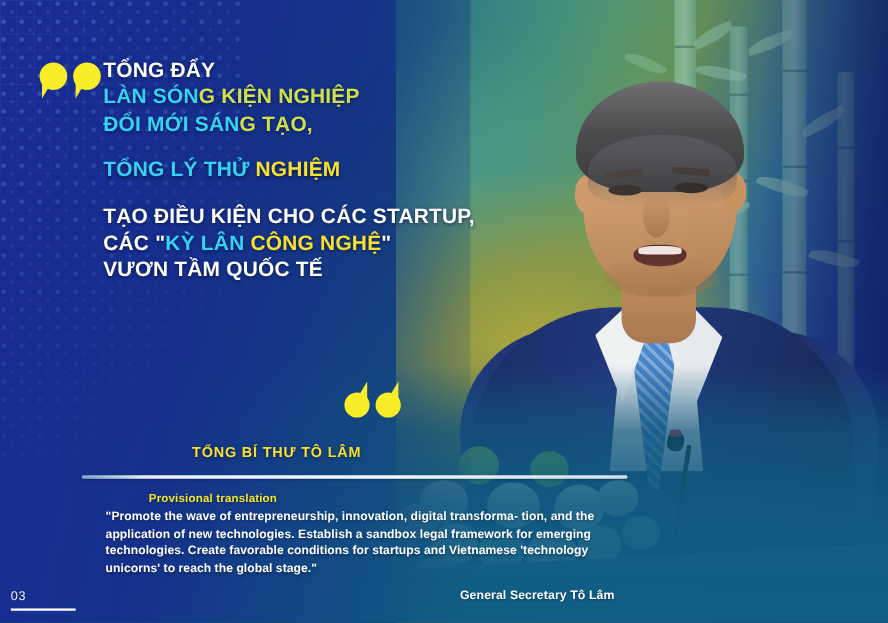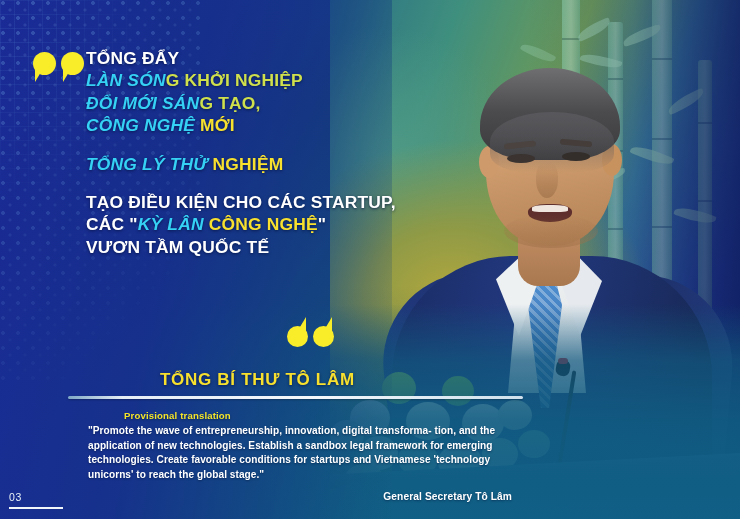--- a/index.html
+++ b/index.html
@@ -176,28 +176,28 @@
   .qm-close span{ width:21px; height:21px; }
 
   
   .quote{ position:absolute; left:86px; top:47px; width:300px; }
   .ln{
     font-size:17.4px; font-weight:700; letter-spacing:.2px;
     line-height:22.4px; white-space:nowrap;
     text-shadow:0 1px 3px rgba(4,16,60,.75);
   }
   .w { color:#ffffff; }
-  .c { color:#35d2f5;font-style:italic; }
+  .c { color:#35d2f5; }
   .y { color:#f7e02e; }
   .gy{ color:#cfe04c; }
   .blk-gap{ height:16px; }
 
   .attrib{
     position:absolute; left:160px; top:370px;
-    font-size:17px; font-weight:700; color:#f7e02e; letter-spacing:.7px;
+    font-size:12px; font-weight:700; color:#f7e02e; letter-spacing:.7px;
     text-shadow:0 1px 3px rgba(4,16,60,.7);
   }
 
   .divider{
     position:absolute; left:68px; top:396px; width:455px; height:3px;
     background:linear-gradient(90deg,#7ea8c6 0%, #e6eef5 12%, #f2f7fb 55%, #cfe0ec 100%);
     border-radius:2px;
     box-shadow:0 1px 2px rgba(0,0,0,.25);
   }
 
@@ -328,27 +328,24 @@
   <div class="qm qm-close">
     <span></span><span></span>
   </div>
 
   <div class="quote">
     <div>
       <div class="ln">
         <span class="w">TỔNG ĐẨY</span>
       </div>
       <div class="ln">
-        <span class="c">LÀN SÓN</span><span class="gy">G KHỞI NGHIỆP</span>
+        <span class="c">LÀN SÓN</span><span class="gy">G KIỆN NGHIỆP</span>
       </div>
       <div class="ln">
         <span class="c">ĐỔI MỚI SÁN</span><span class="gy">G TẠO,</span>
-      </div>
-      <div class="ln">
-        <span class="c"> CÔNG NGHỆ </span><span class="y">MỚI</span>
       </div>
     </div>
 
     <div class="blk-gap"></div>
 
     <div>
       <div class="ln">
         <span class="c">TỔNG LÝ THỬ </span><span class="y">NGHIỆM</span>
       </div>
     </div>

